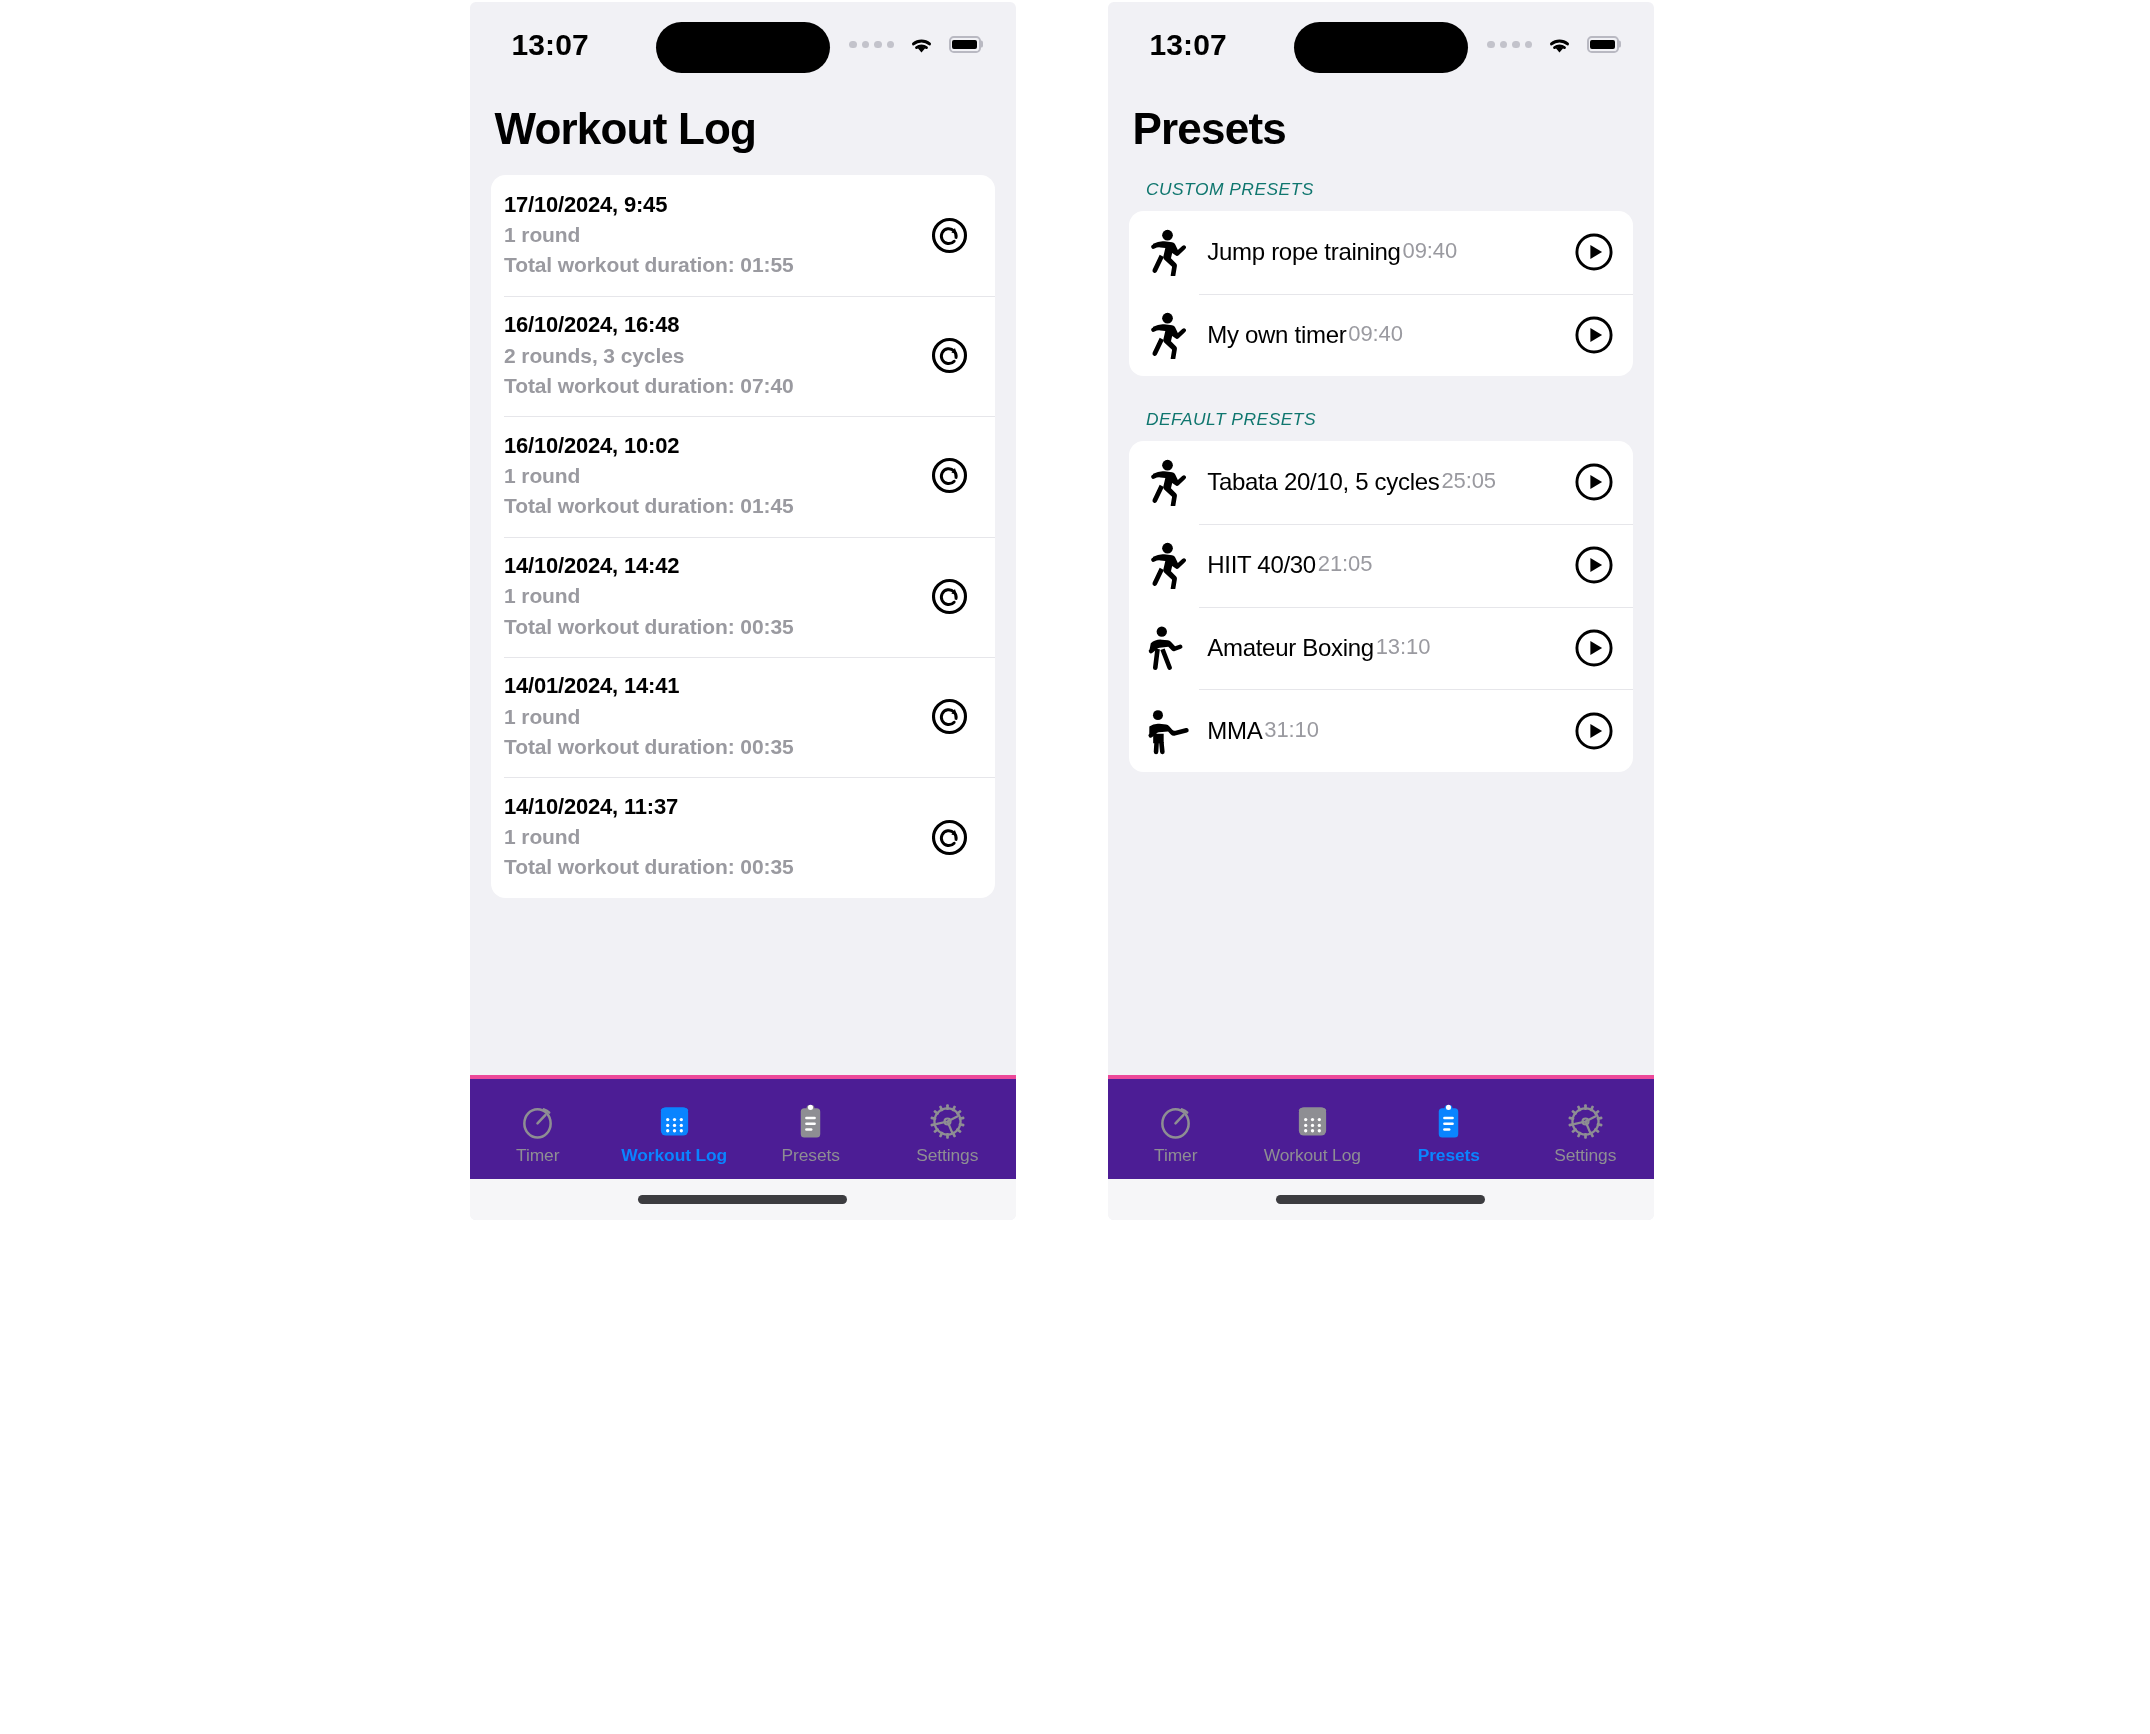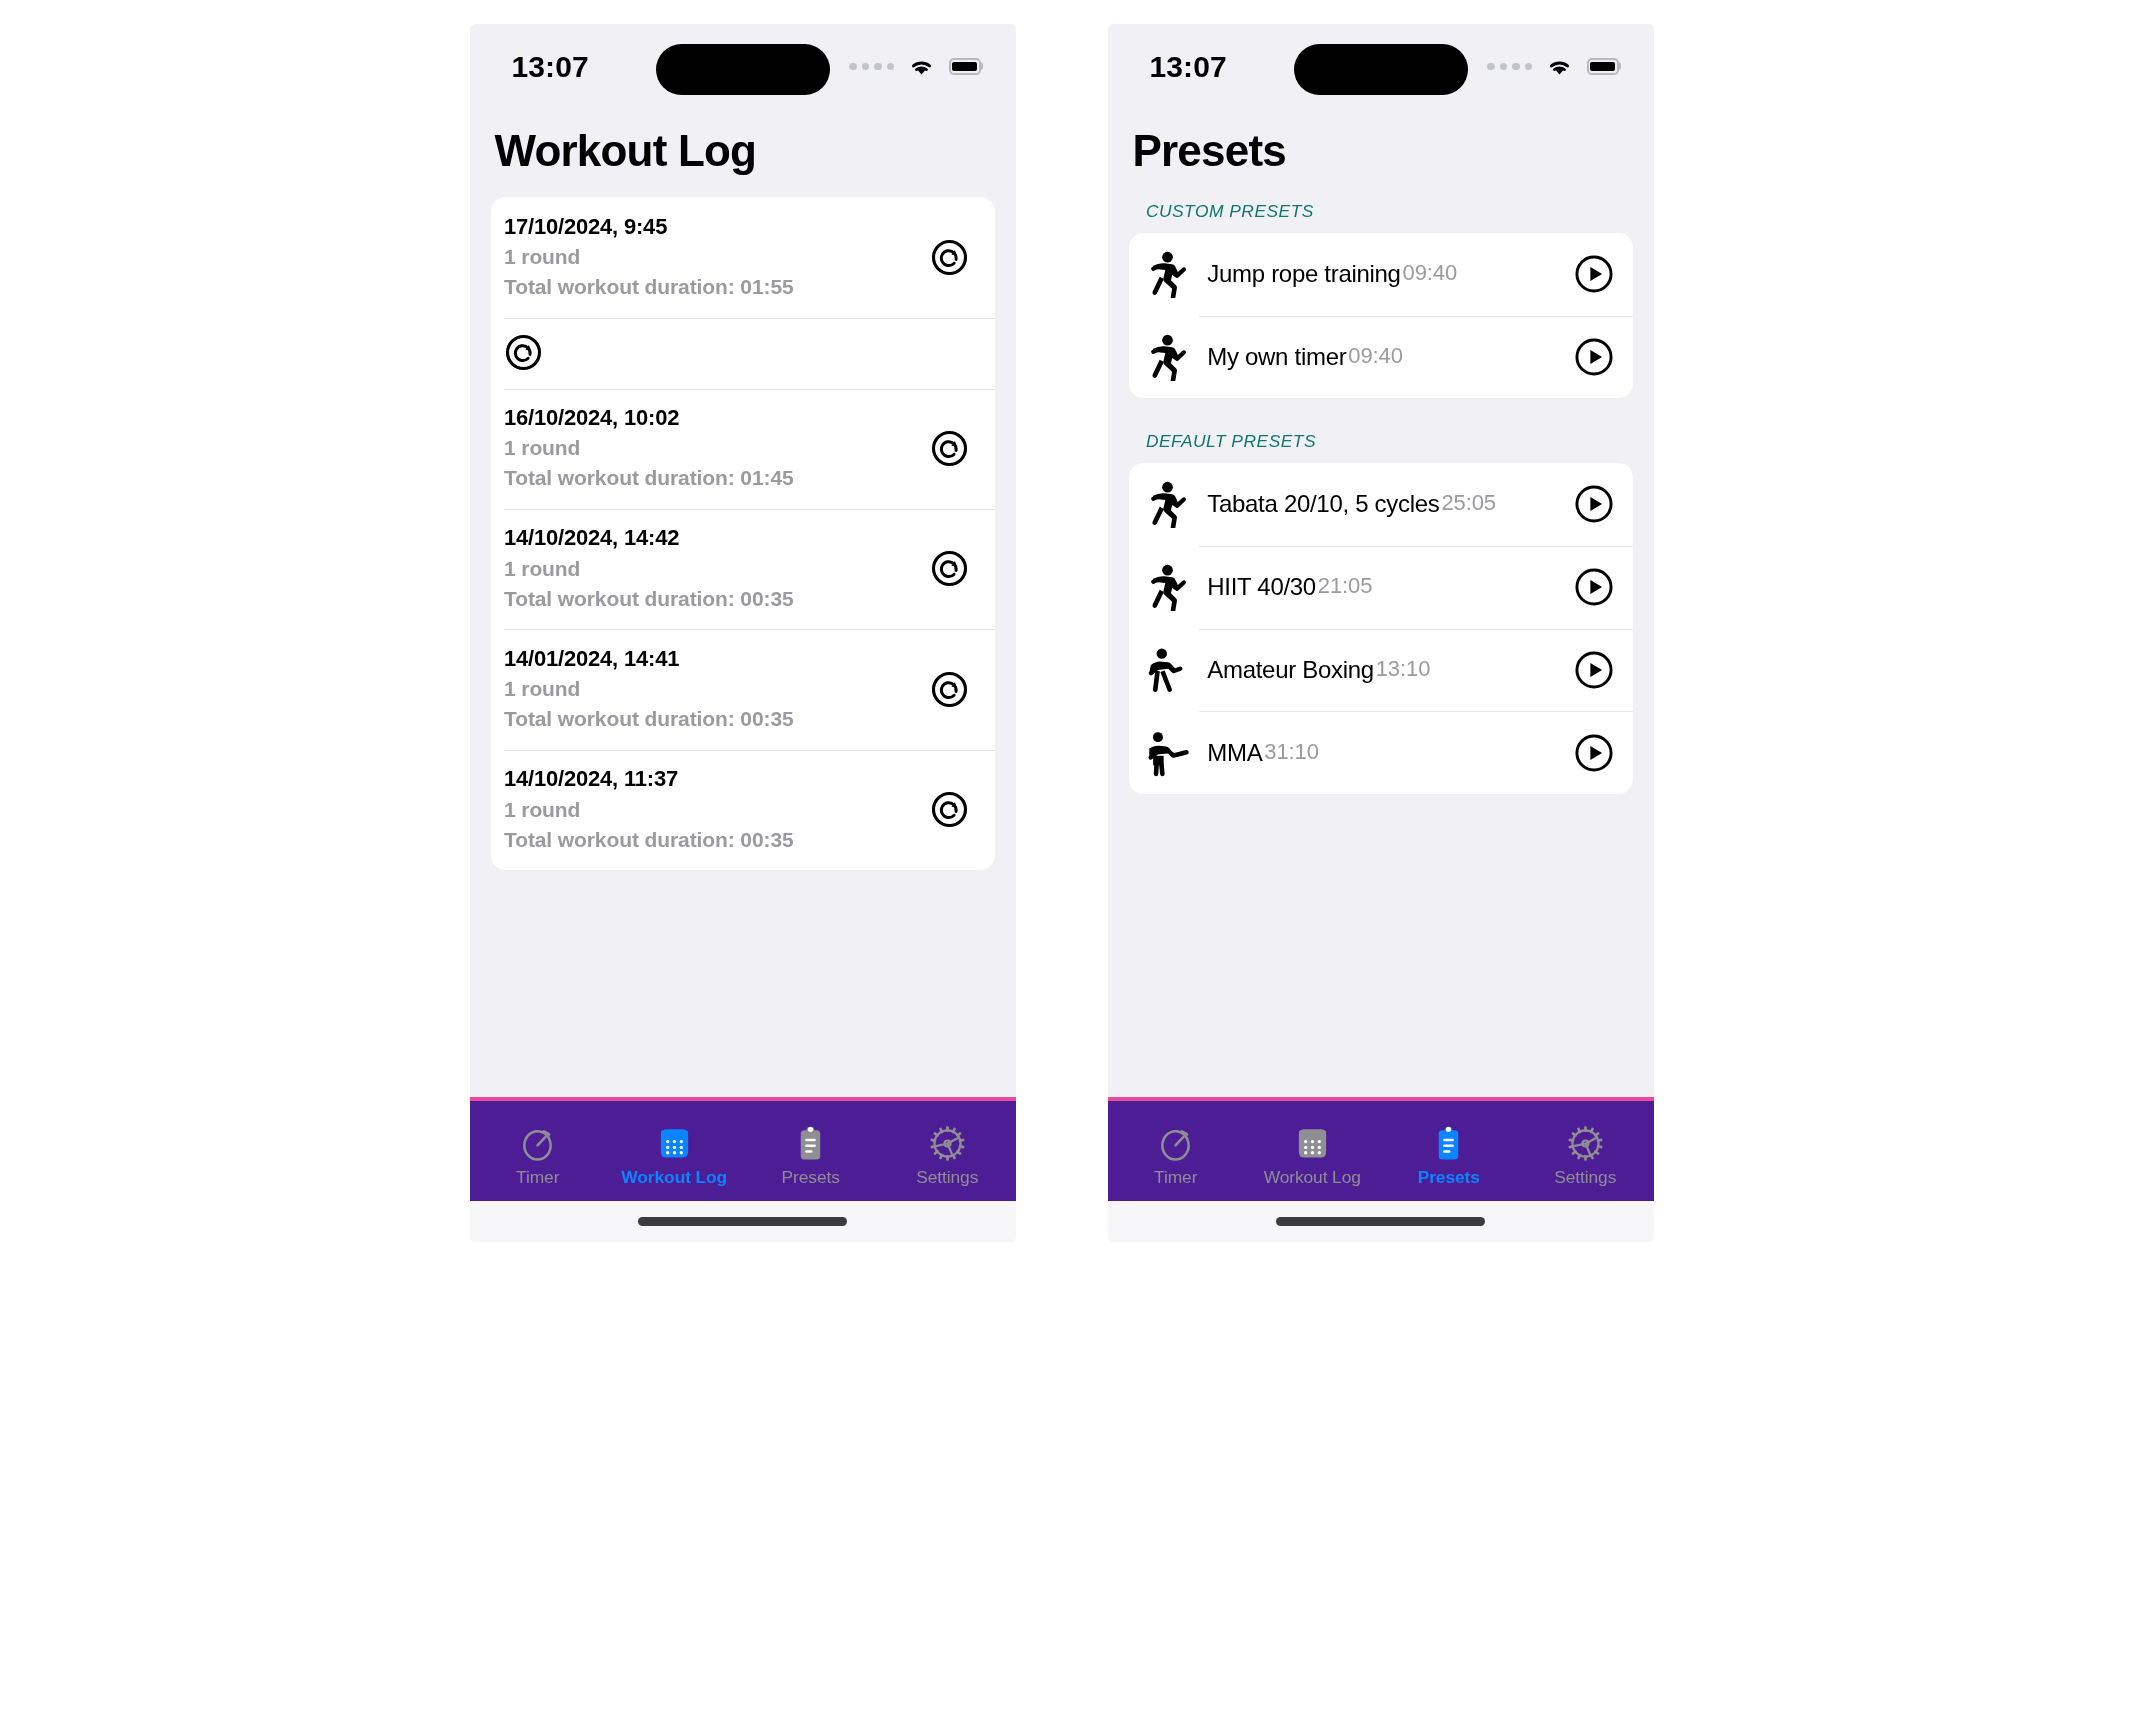--- a/index.html
+++ b/index.html
@@ -9,21 +9,21 @@
     font-family: "Liberation Sans", sans-serif;
     overflow: hidden;
   }
   .canvas {
     position: relative;
     width: 2123px; height: 1734px;
     display: flex;
     align-items: flex-start;
     justify-content: center;
     gap: 92px;
-    padding-top: 24px;
+    padding-top: 2px;
   }
 
   
   .phone {
     position: relative;
     width: 546px;
     height: 1218px;
     background: #f1f1f5;
     border-radius: 5.8px;
     display: flex;
@@ -263,20 +263,25 @@
       <div class="log-sub">1 round</div>
       <div class="log-sub">Total workout duration: 01:55</div>
     </div>
     <span class="restore-btn"><svg viewBox="0 0 40 40">
                   <circle cx="20" cy="20" r="16.4" fill="none" stroke="#000" stroke-width="3.2"></circle>
      <path d="M26.4 17.2 a7.6 7.6 0 1 0 1.0 4.2" fill="none" stroke="#000" stroke-width="3" stroke-linecap="round" transform="rotate(40 20 20)"></path>
      <path d="M19.4 10.6 l4.6 2.9 -4.3 3.1 z" fill="#000" transform="rotate(40 20 20)"></path>
                 </svg></span>
             </div>
             <div class="log-row">
+    <div class="log-text">
+      <div class="log-date">16/10/2024, 16:48</div>
+      <div class="log-sub">2 rounds, 3 cycles</div>
+      <div class="log-sub">Total workout duration: 07:40</div>
+    </div>
     <span class="restore-btn"><svg viewBox="0 0 40 40">
                   <circle cx="20" cy="20" r="16.4" fill="none" stroke="#000" stroke-width="3.2"></circle>
      <path d="M26.4 17.2 a7.6 7.6 0 1 0 1.0 4.2" fill="none" stroke="#000" stroke-width="3" stroke-linecap="round" transform="rotate(40 20 20)"></path>
      <path d="M19.4 10.6 l4.6 2.9 -4.3 3.1 z" fill="#000" transform="rotate(40 20 20)"></path>
                 </svg></span>
             </div>
             <div class="log-row">
     <div class="log-text">
       <div class="log-date">16/10/2024, 10:02</div>
       <div class="log-sub">1 round</div>

